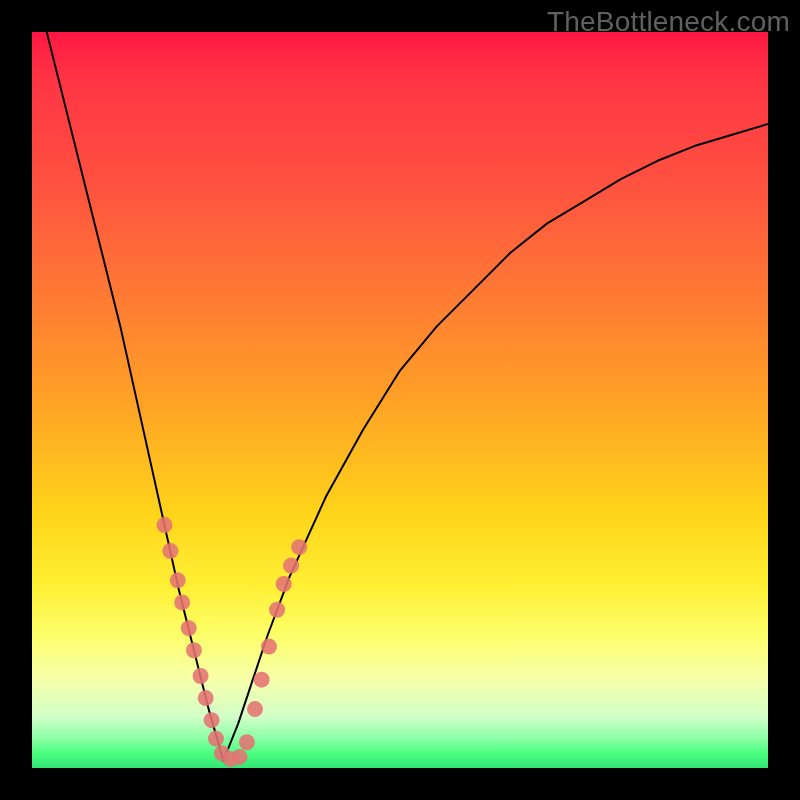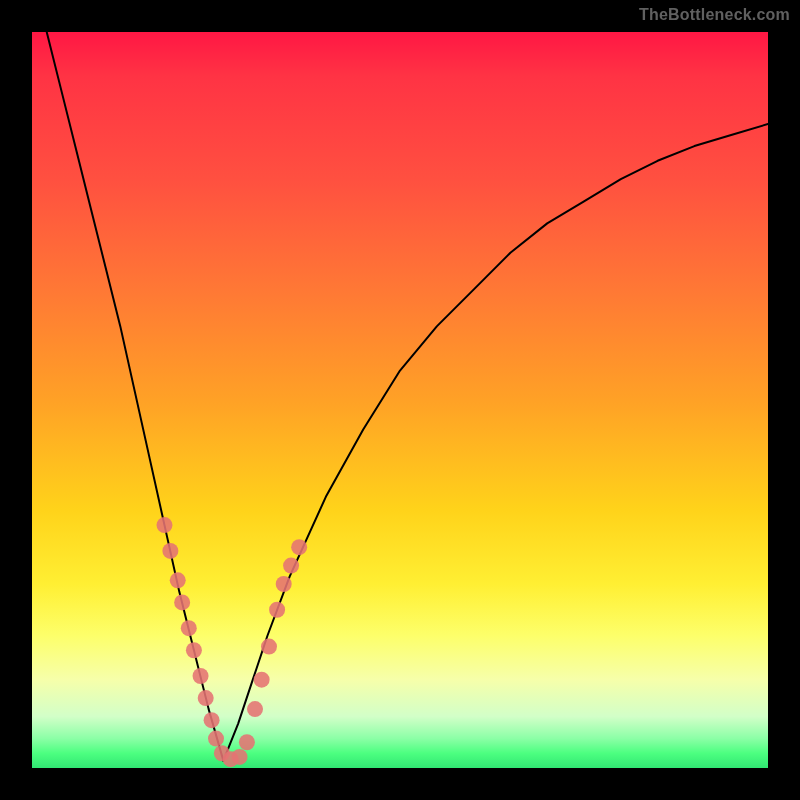--- a/index.html
+++ b/index.html
@@ -15,22 +15,22 @@
     width: 800px;
     height: 800px;
     background: #000;
   }
   .watermark {
     position: absolute;
     top: 6px;
     right: 10px;
     color: #606060;
     font-family: Arial, Helvetica, sans-serif;
-    font-size: 16px;
-    font-weight: 700;
+    font-size: 28px;
+    font-weight: 400;
     letter-spacing: 0.2px;
     z-index: 10;
   }
   .plot {
     position: absolute;
     left: 32px;
     top: 32px;
     width: 736px;
     height: 736px;
     background: linear-gradient(to bottom,

